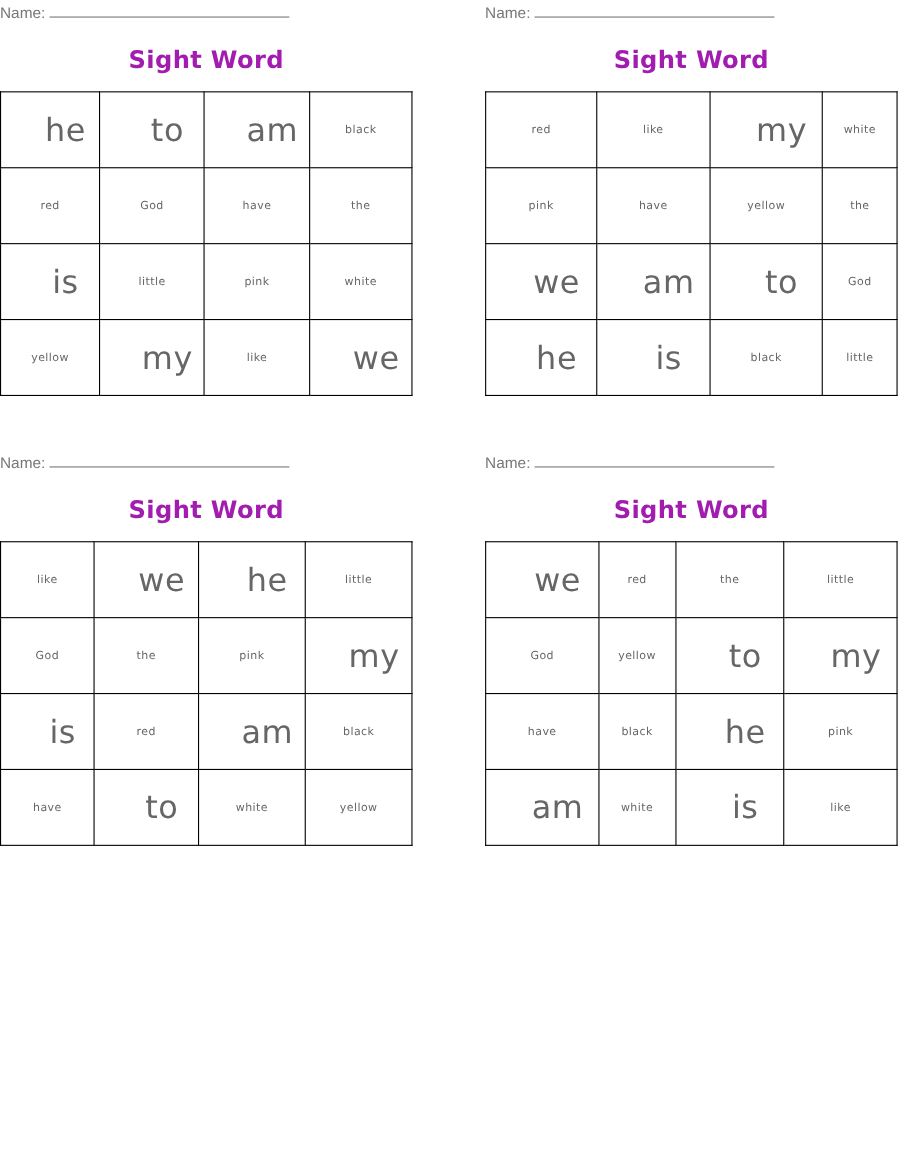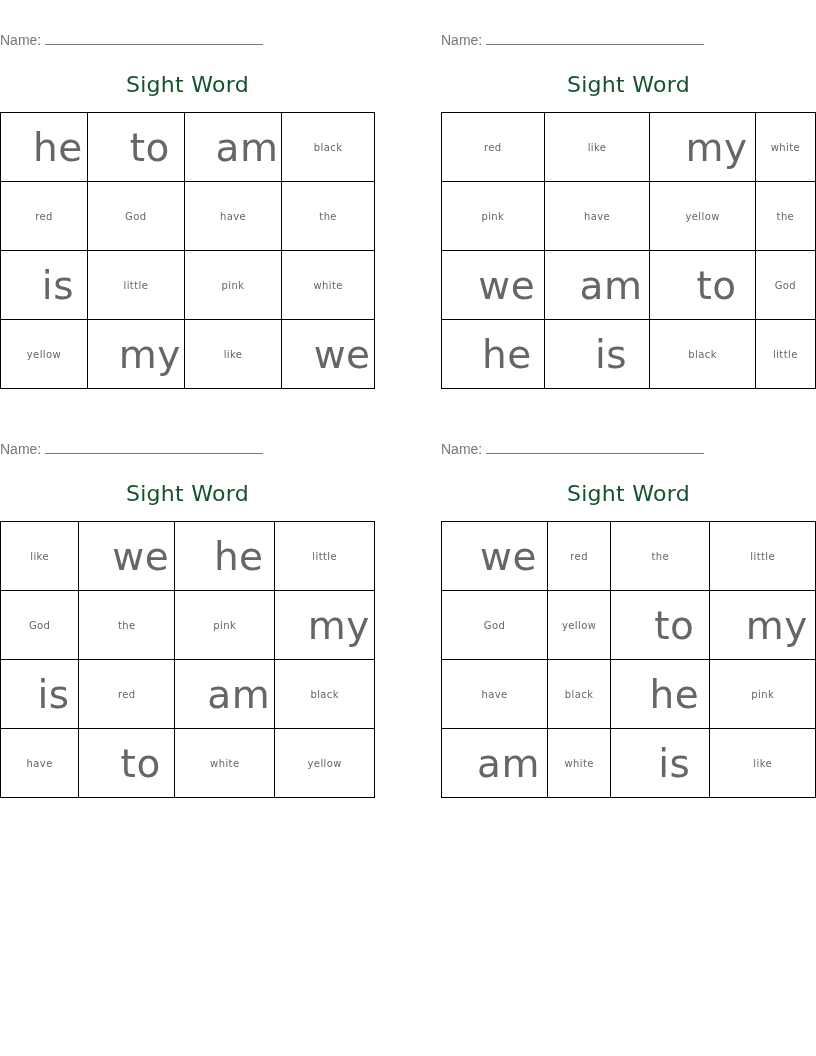--- a/index.html
+++ b/index.html
@@ -9,21 +9,20 @@
     }
     body {
       width: 816px;
       height: 1056px;
       position: relative;
       overflow: hidden;
     }
     .card {
       position: absolute;
       width: 375px;
-      margin-top: 29px;
     }
     .name-line {
       position: absolute;
       left: 0;
       top: 2px;
       font-family: "Liberation Sans", sans-serif;
       font-size: 14px;
       color: #777777;
       white-space: nowrap;
       line-height: 16px;
@@ -37,43 +36,44 @@
       margin-left: 4px;
     }
     .card-title {
       position: absolute;
       left: 0;
       top: 41px;
       width: 375px;
       text-align: center;
       font-family: "DejaVu Sans", sans-serif;
       font-size: 22px;
-      color: #14532d;
+      color: #a21caf;
       line-height: 30px;
       letter-spacing: 0.3px;
+      font-weight: bold;
     }
     .bingo-grid {
       position: absolute;
       left: 0;
       top: 83px;
       border-collapse: collapse;
       table-layout: fixed;
     }
     .bingo-grid td {
       width: 92px;
       height: 68px;
       border: 1.4px solid #000000;
       text-align: center;
       vertical-align: middle;
       padding: 0;
       color: #666666;
       font-family: "DejaVu Sans", sans-serif;
     }
     .bingo-grid td.big {
-      font-size: 39px;
+      font-size: 29px;
       letter-spacing: 0.5px;
       padding-left: 28px;
     }
     .bingo-grid td.small {
       font-size: 10px;
       letter-spacing: 0.4px;
     }
   </style>
 </head>
 <body>

